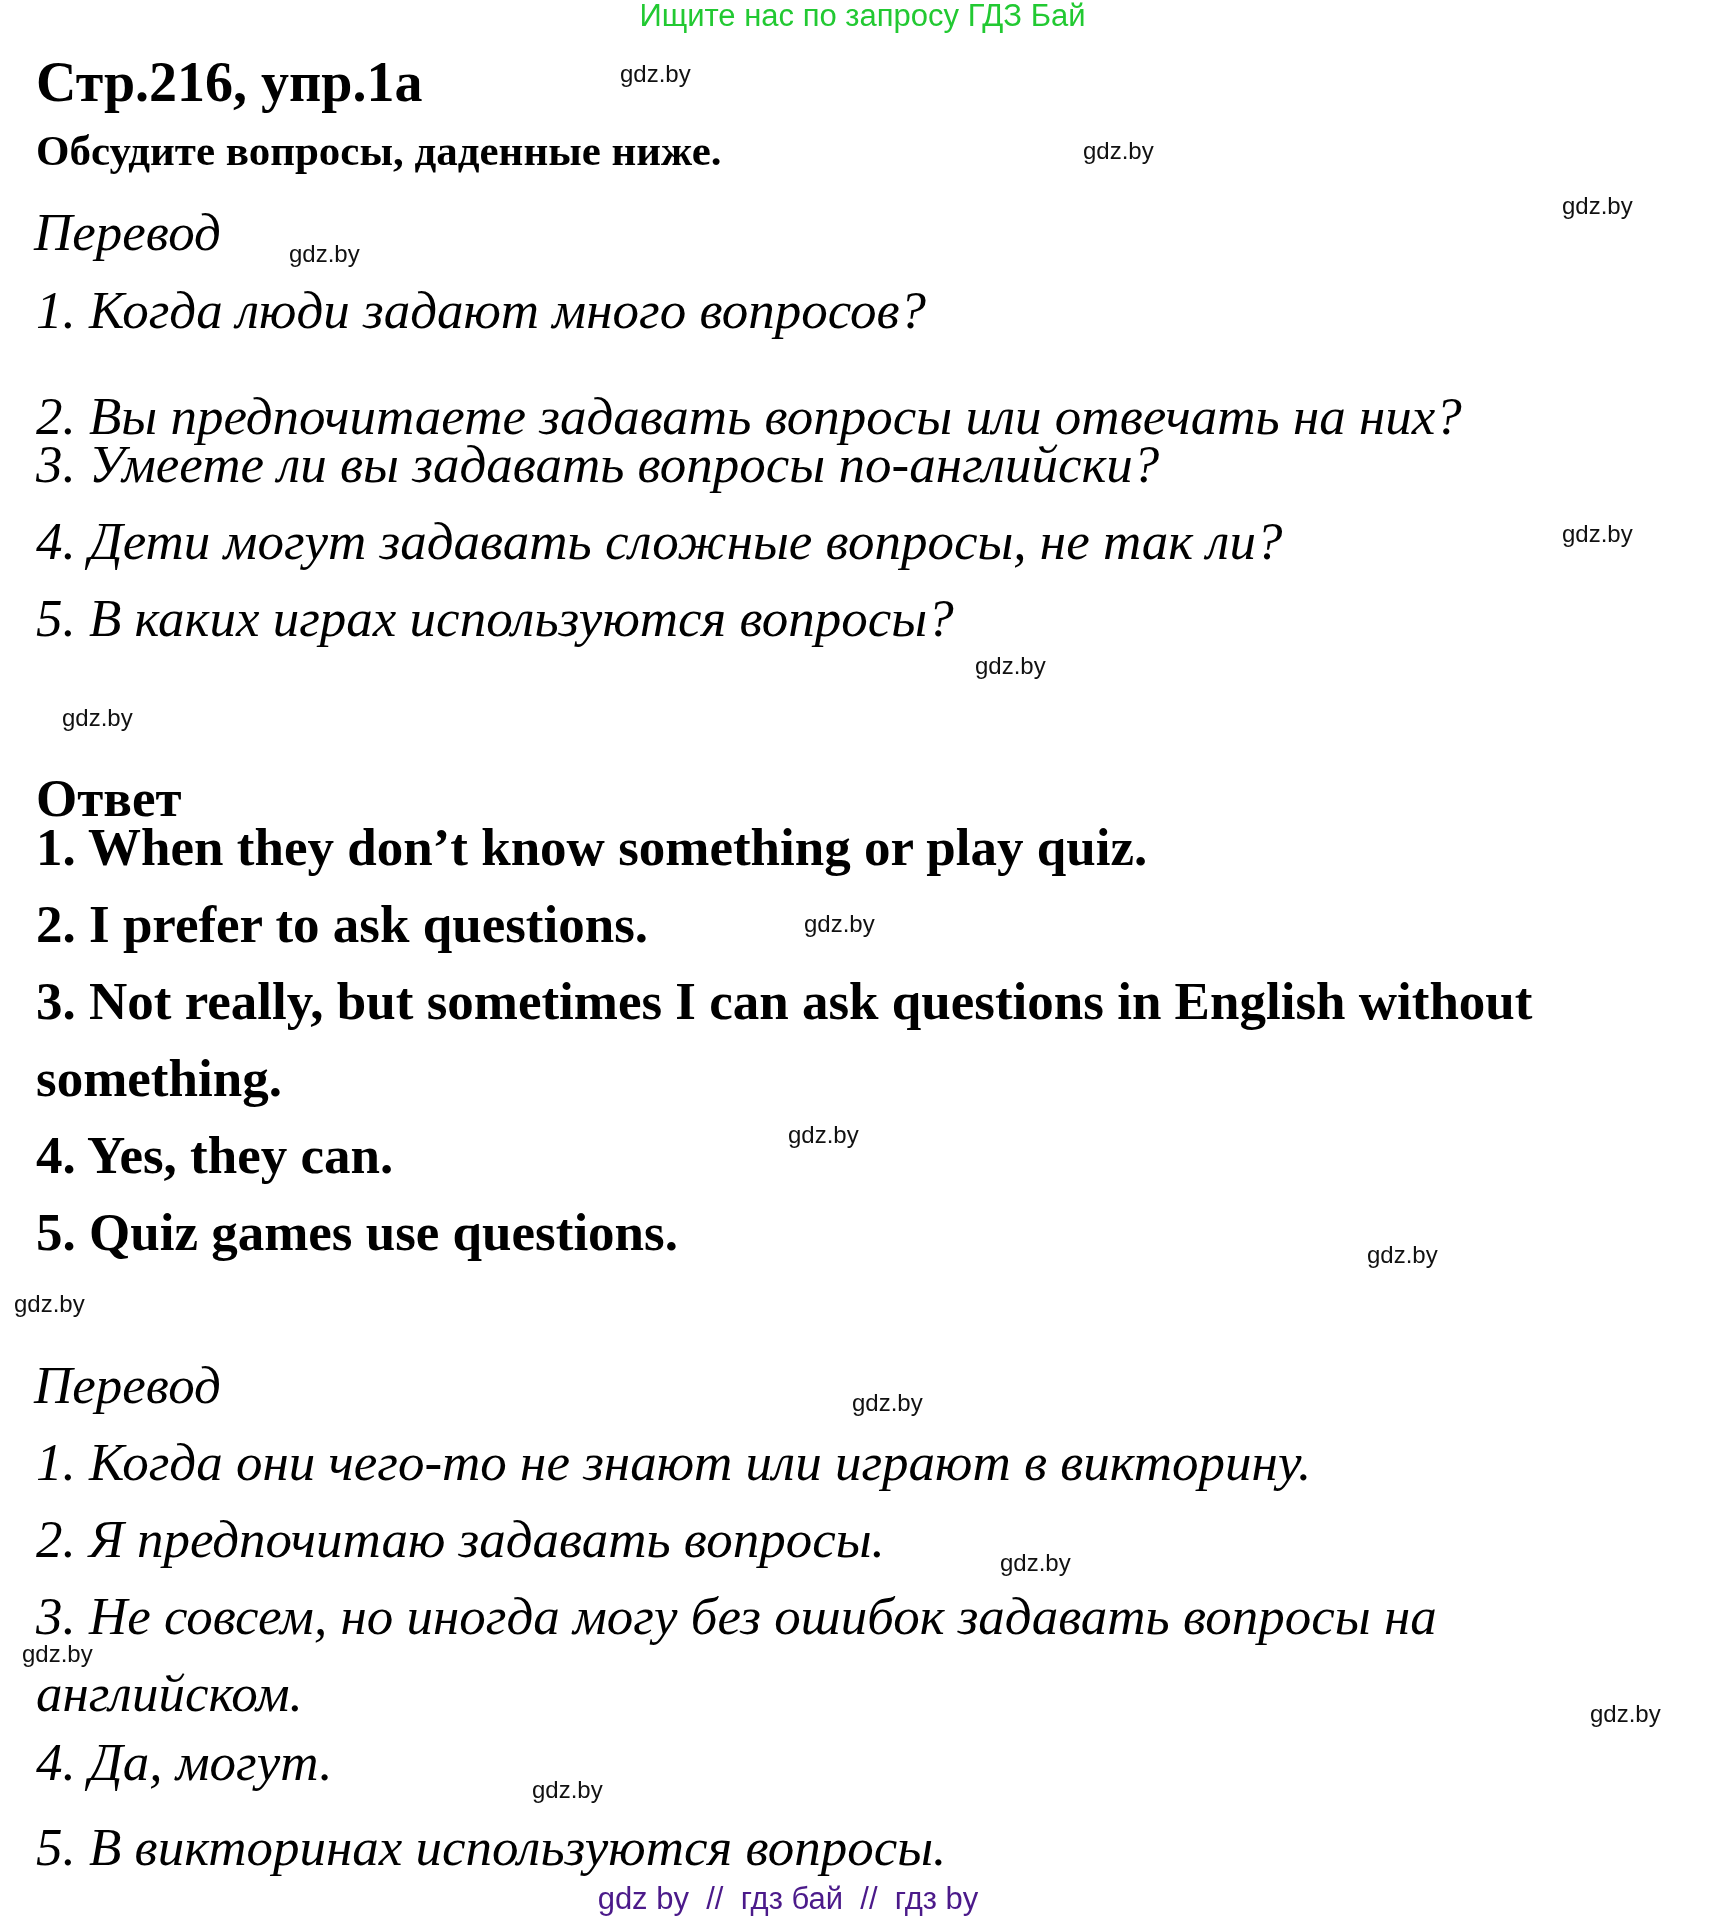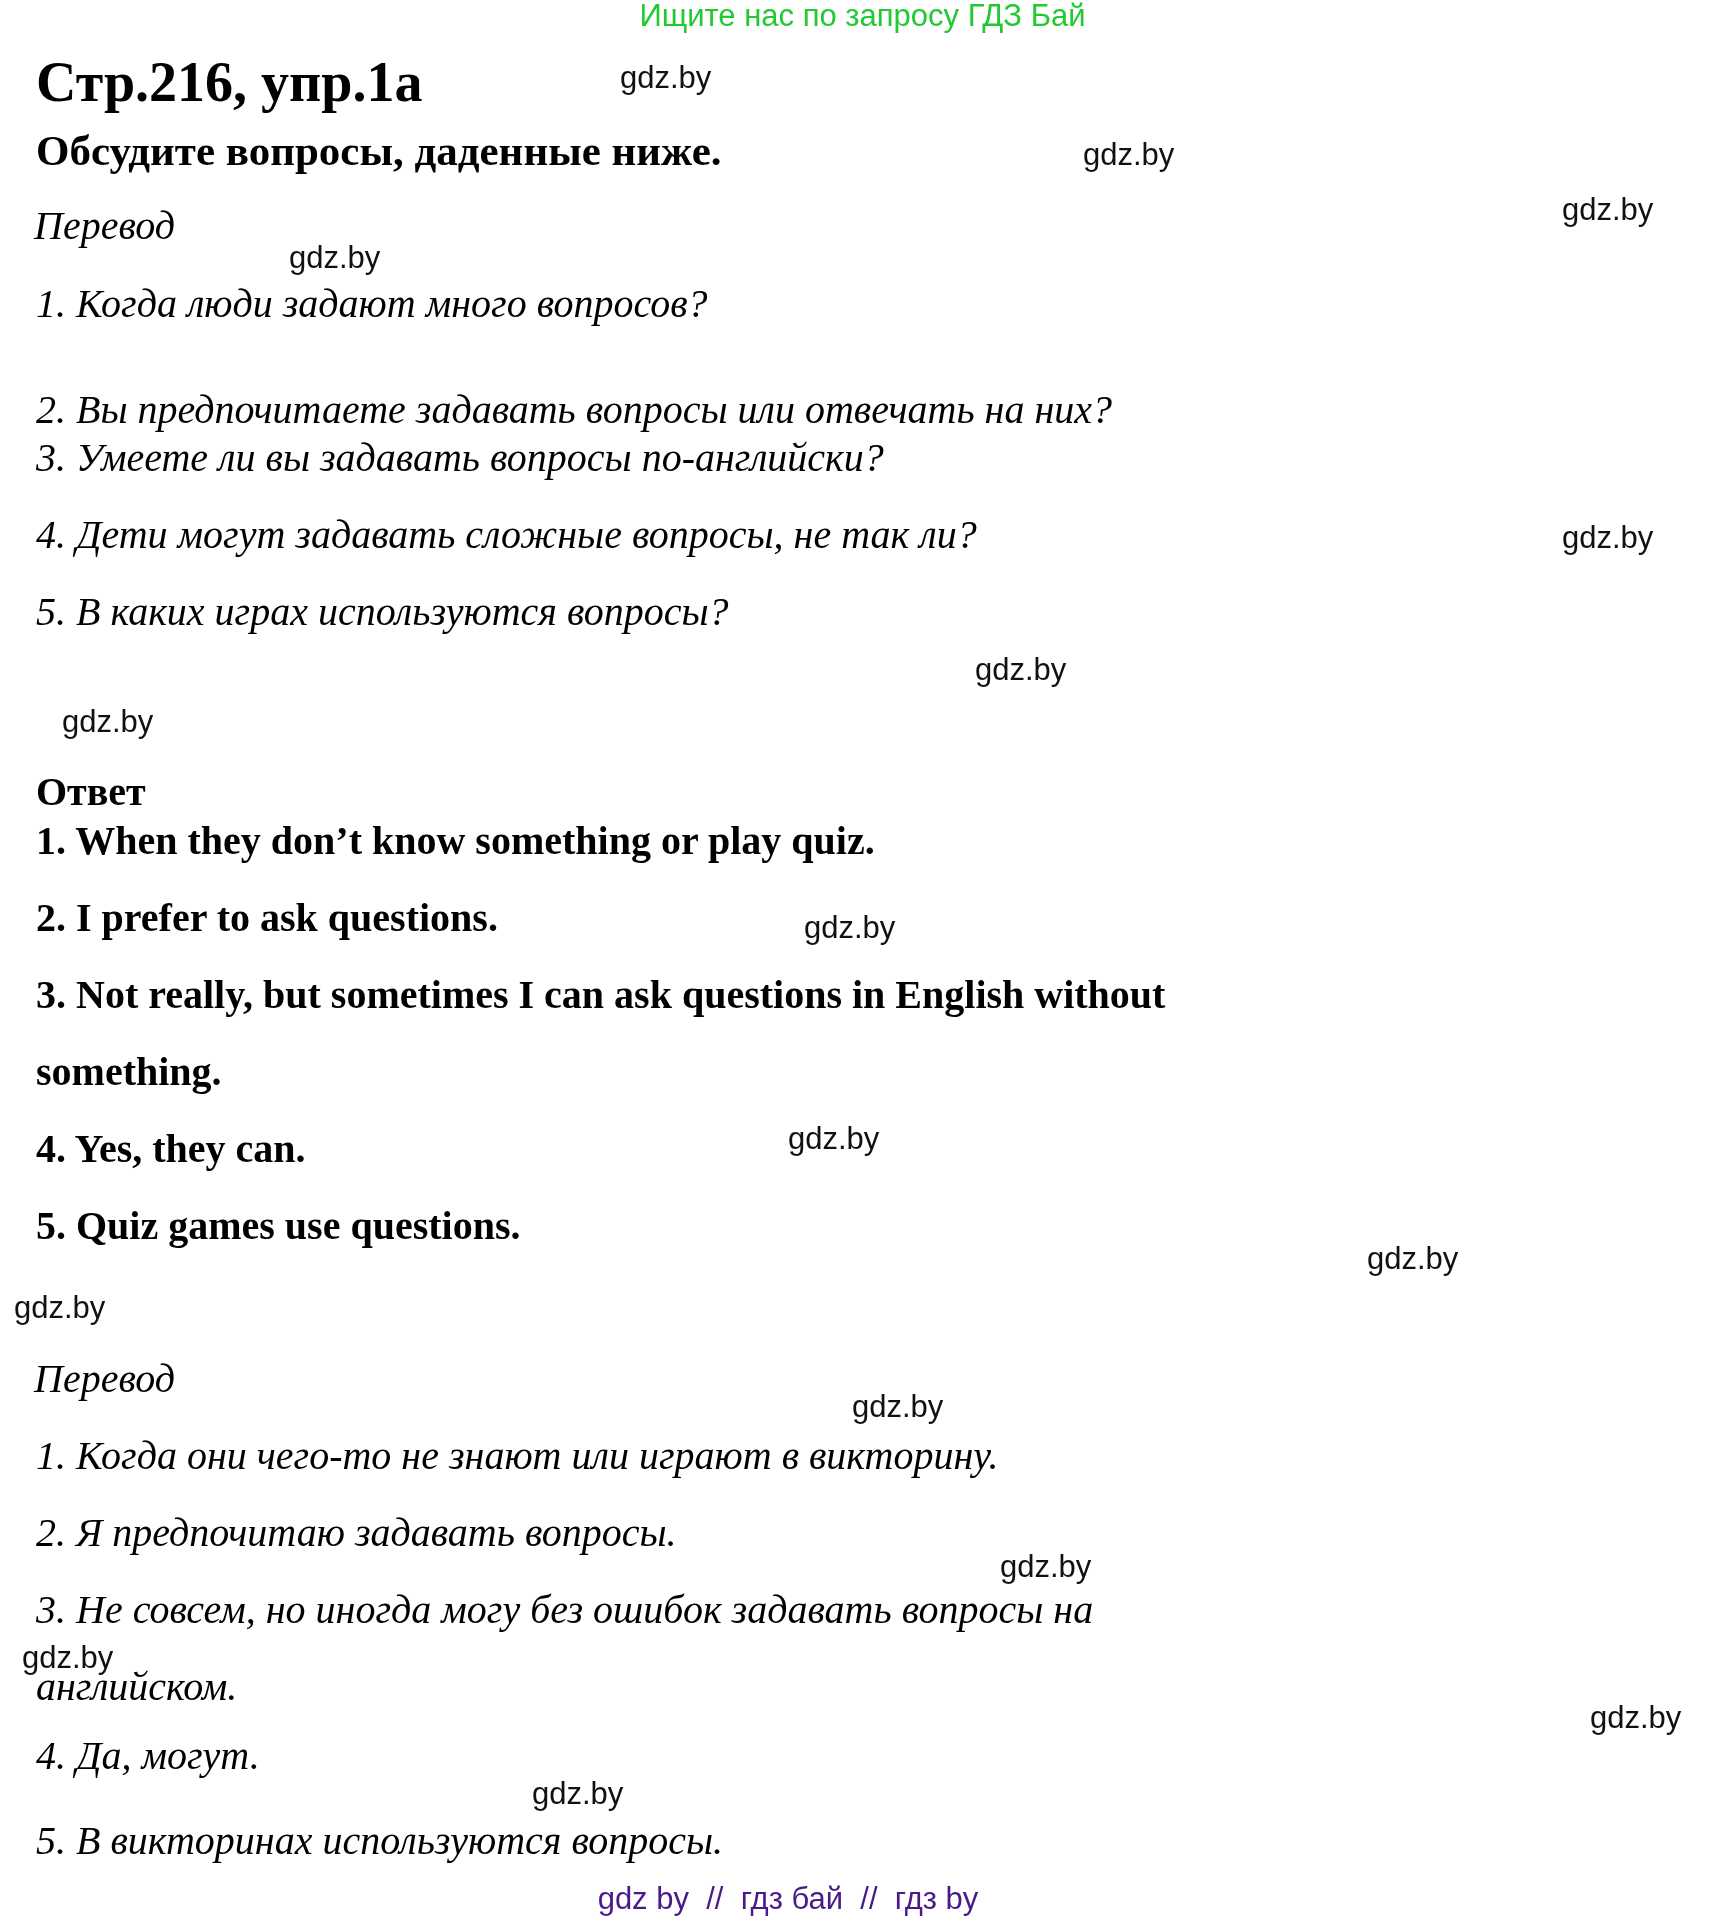--- a/index.html
+++ b/index.html
@@ -2,22 +2,22 @@
 <html><head>
 <meta charset="utf-8">
 <style>
   html, body { margin: 0; padding: 0; background: #ffffff; }
   body { width: 1725px; height: 1927px; position: relative; overflow: hidden; }
   .abs { position: absolute; white-space: nowrap; }
   .serif { font-family: "Liberation Serif", "DejaVu Serif", serif; color: #000; }
   .bold { font-weight: bold; }
   .ital { font-style: italic; }
   .title { font-size: 56px; font-weight: bold; }
-  .big { font-size: 40px; font-family: Liberation Serif, serif; }
-  .wm { font-family: "Liberation Sans", "DejaVu Sans", sans-serif; font-size: 31px; color: #111; }
+  .big { font-size: 53px; font-family: Liberation Serif, serif; }
+  .wm { font-family: "Liberation Sans", "DejaVu Sans", sans-serif; font-size: 24px; color: #111; }
   .banner { font-family: "Liberation Sans", "DejaVu Sans", sans-serif; font-size: 31px; color: #22c932; left: 0; width: 1725px; text-align: center; }
   .footer { font-family: "Liberation Sans", "DejaVu Sans", sans-serif; font-size: 31px; color: #4b1a8a; left: 0; width: 1576px; text-align: center; }
 </style>
 </head>
 <body>
 
 <div class="abs banner" style="top:-2px;">Ищите нас по запросу ГДЗ Бай</div>
 
 <div class="abs serif title" style="left:36px; top:50px;">Стр.216, упр.1а</div>
 <div class="abs serif title" style="left:36px; top:126px; font-size:43px;">Обсудите вопросы, даденные ниже.</div>

